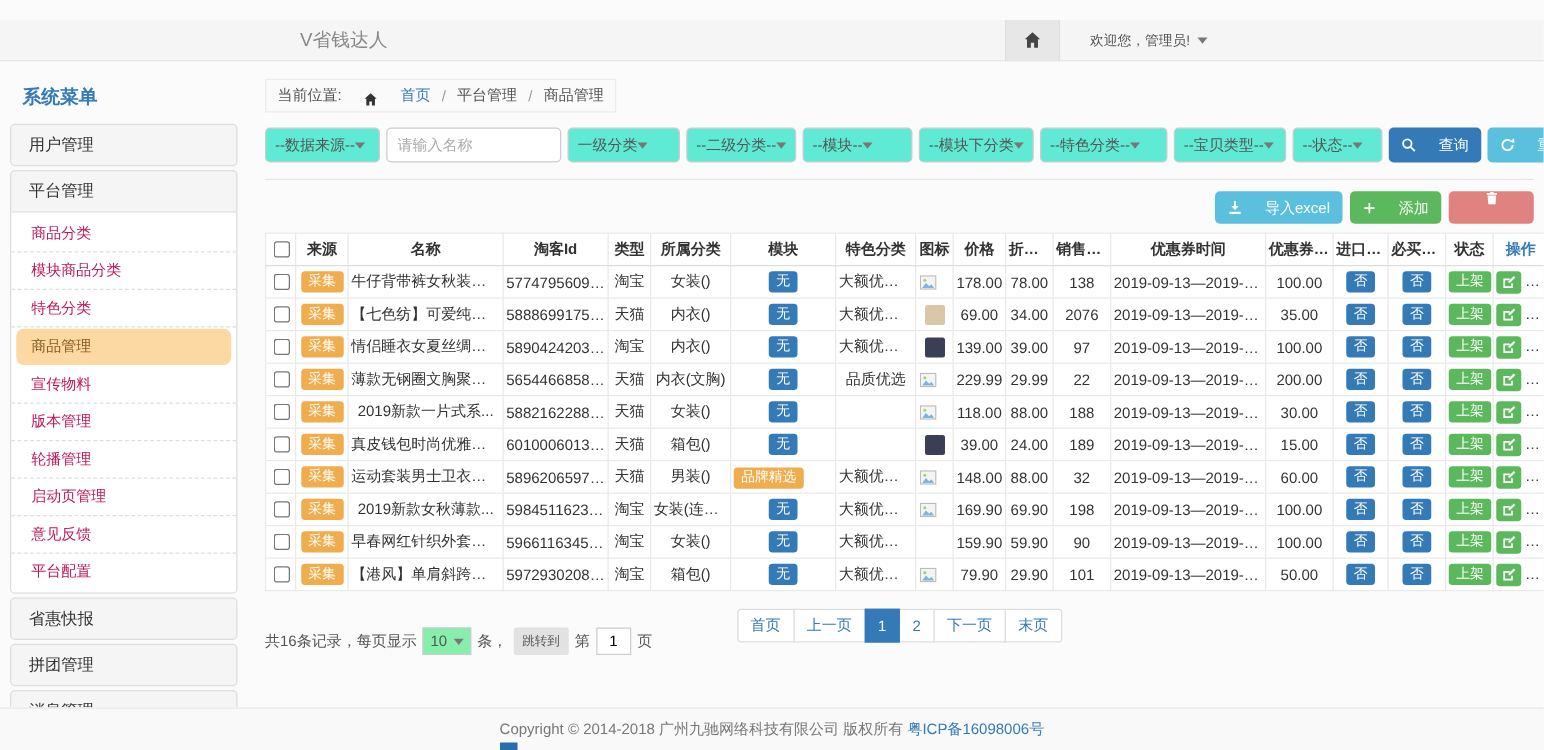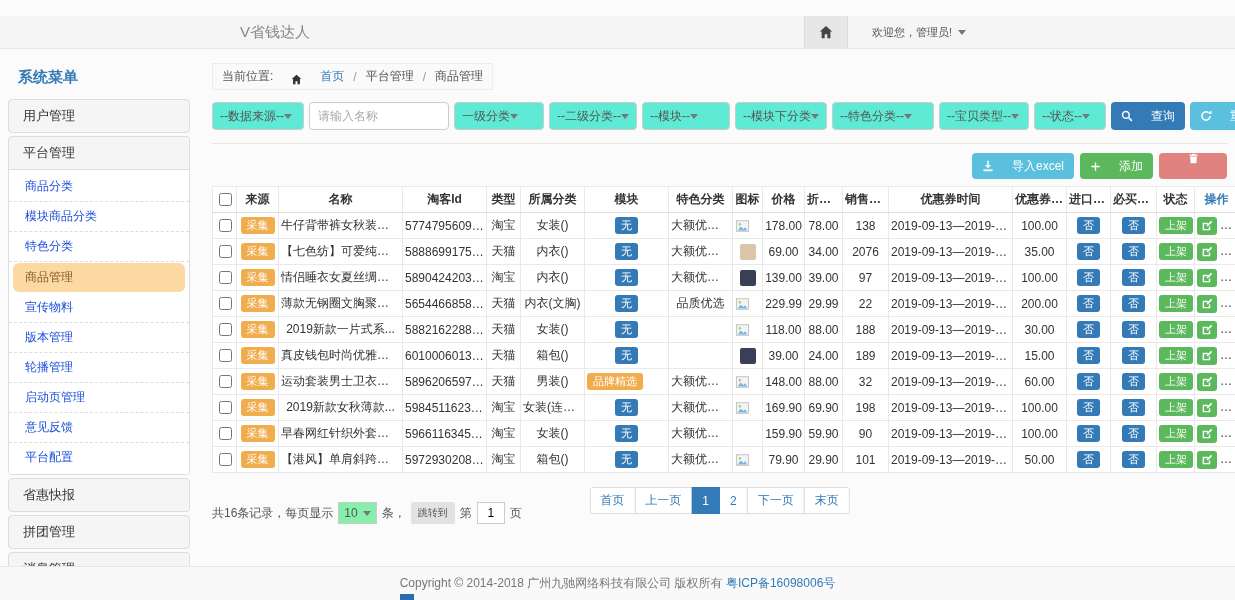--- a/index.html
+++ b/index.html
@@ -24,21 +24,21 @@
 
   
   .page{ flex:1 1 auto; display:flex; overflow:hidden; padding:14px 8px 0 8px; }
 
   
   .sidebar{ flex:0 0 182px; width:182px; }
   .sidebar-heading{ color:#337ab7; font-weight:bold; font-size:15px; padding:5px 10px 12px 10px; }
   .s-group{ border:1px solid #ddd; border-radius:4px; background:#f5f5f5; margin-bottom:3px; overflow:hidden; }
   .s-group-header{ padding:7px 14px; font-size:13px; color:#333; cursor:pointer; }
   .submenu{ background:#fff; border-top:1px solid #ddd; padding:2px 0; }
-  .sub-item{ display:block; padding:6px 16px; font-size:12px; color:#1d4ed8; text-decoration:none;
+  .sub-item{ display:block; padding:6px 16px; font-size:12px; color:#be185d; text-decoration:none;
     border-bottom:1px dashed #ddd; cursor:pointer; white-space:nowrap; }
   .submenu .sub-item:last-child{ border-bottom:none; }
   .sub-item.active{ background:#fcd9a2; color:#8a5a22; border-radius:6px; margin:1px 4px; padding:6px 12px; border-bottom:none; }
 
   
   .main{ flex:1 1 auto; margin-left:22px; min-width:0; display:flex; flex-direction:column; }
 
   .breadcrumb{ align-self:flex-start; display:inline-flex; align-items:center; background:#fafafa;
     border:1px solid #ececec; font-size:12px; color:#555; }
   .crumb{ padding:4px 9px; display:flex; align-items:flex-end; gap:18px; }

